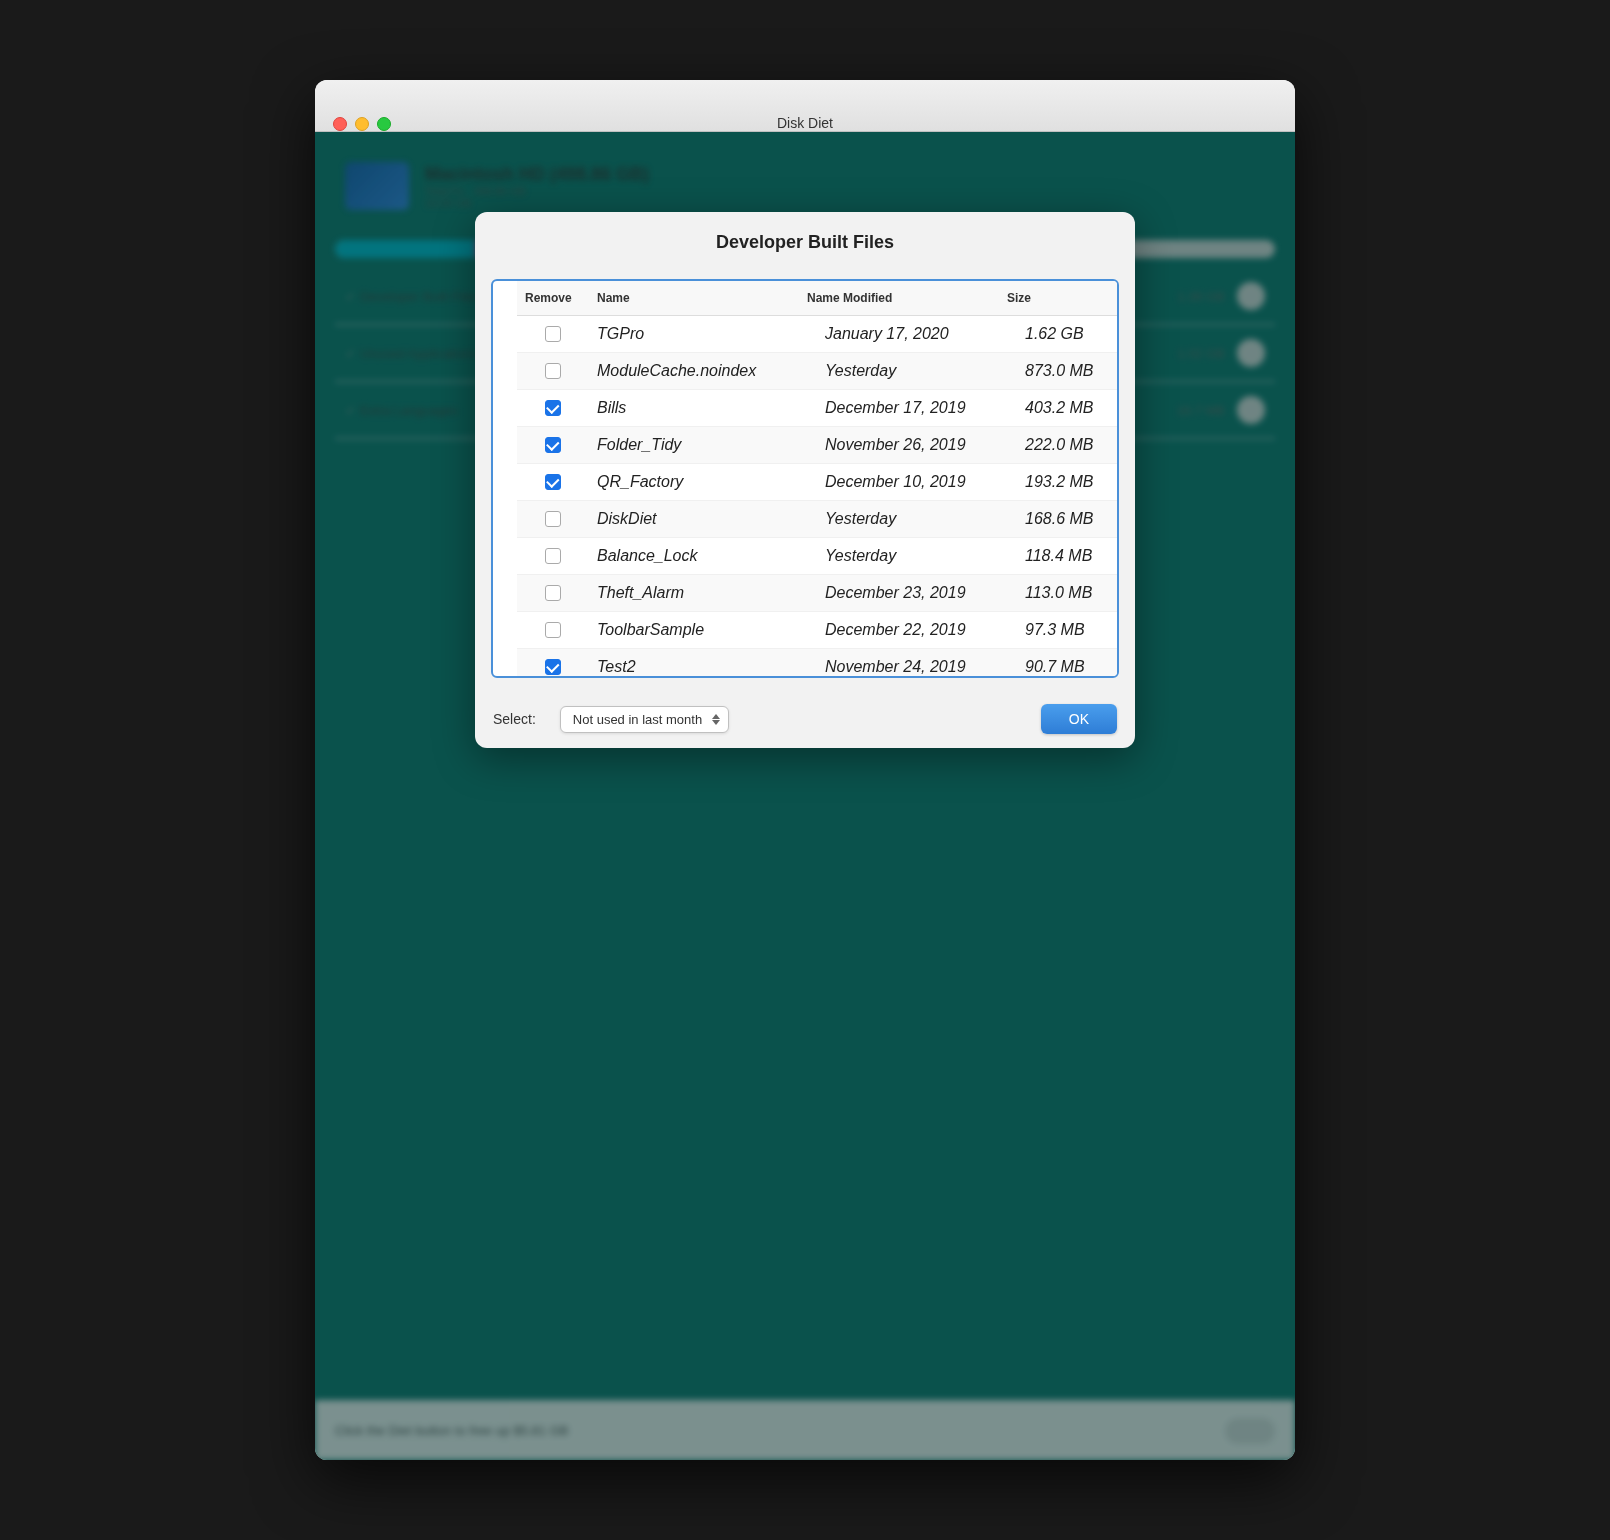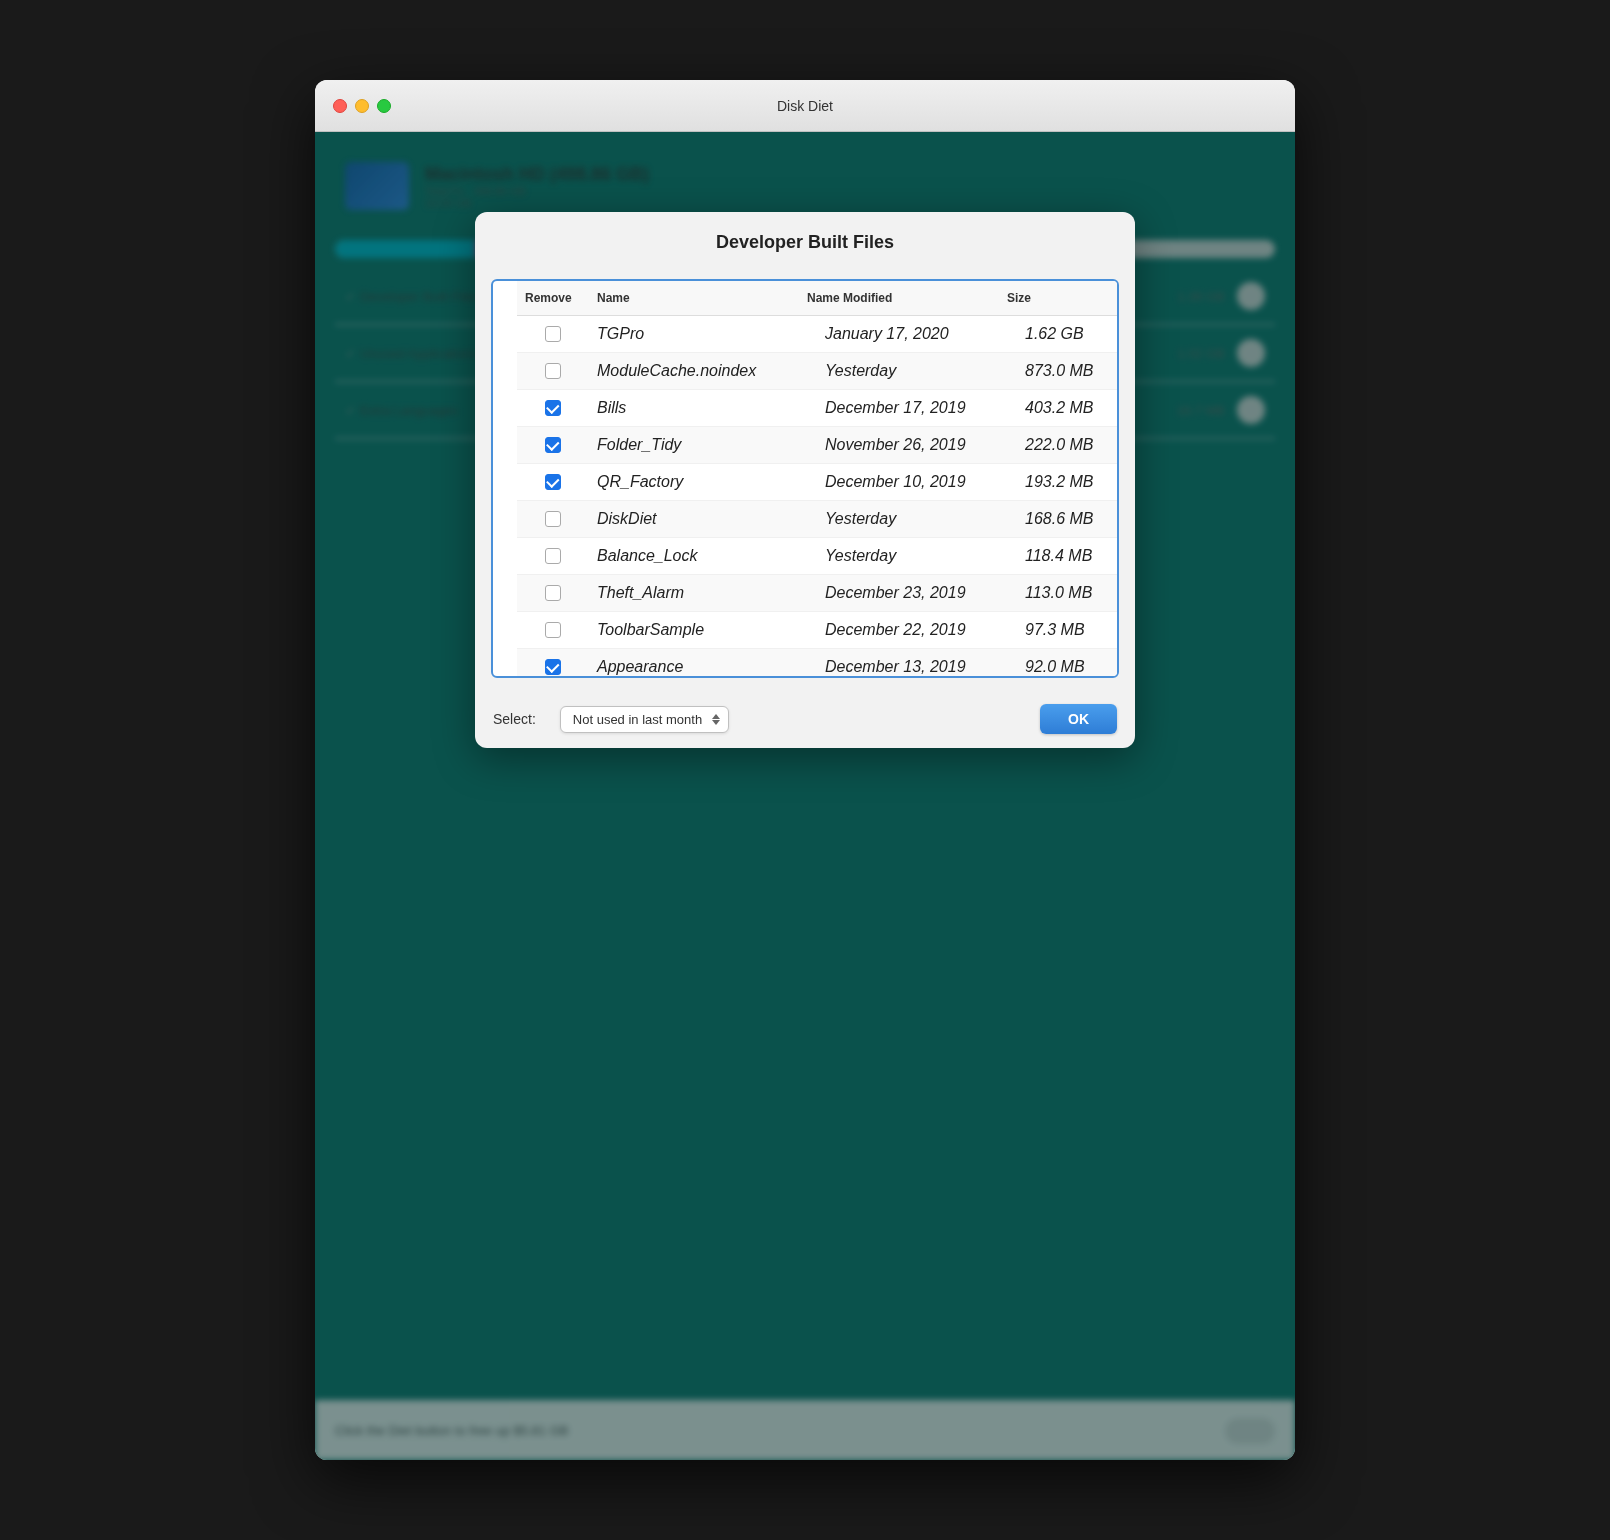--- a/index.html
+++ b/index.html
@@ -23,21 +23,21 @@
       box-shadow: 0 20px 60px rgba(0,0,0,0.7);
       overflow: hidden;
       position: relative;
     }
 
     .title-bar {
       height: 52px;
       background: linear-gradient(to bottom, #f0f0f0, #e0e0e0);
       border-bottom: 1px solid #c0c0c0;
       display: flex;
-      align-items: center;
+      align-items: flex-end;
       padding: 0 18px;
       position: relative;
     }
 
     .traffic-lights {
       display: flex;
       gap: 8px;
     }
 
     .traffic-light {
@@ -304,21 +304,21 @@
 
     .spacer { flex: 1; }
 
     .ok-button {
       background: linear-gradient(to bottom, #4a9eed, #2e7dd6);
       color: #fff;
       border: none;
       border-radius: 6px;
       padding: 7px 28px;
       font-size: 14px;
-      font-weight: 700;
+      font-weight: 400;
       cursor: pointer;
       box-shadow: 0 1px 3px rgba(0,0,0,0.2);
     }
 
     
     .table-body::-webkit-scrollbar { width: 10px; }
     .table-body::-webkit-scrollbar-track { background: #f0f0f0; }
     .table-body::-webkit-scrollbar-thumb { background: #bbb; border-radius: 5px; }
 
     
@@ -470,28 +470,20 @@
                   <div class="checkbox"></div>
                 </div>
                 <div class="td">ToolbarSample</div>
                 <div class="td">December 22, 2019</div>
                 <div class="td">97.3 MB</div>
               </div>
               <div class="table-row">
                 <div class="td td-checkbox">
                   <div class="checkbox checked"></div>
                 </div>
-                <div class="td">Appearance</div>
-                <div class="td">December 13, 2019</div>
-                <div class="td">92.0 MB</div>
-              </div>
-              <div class="table-row">
-                <div class="td td-checkbox">
-                  <div class="checkbox checked"></div>
-                </div>
                 <div class="td">Test2</div>
                 <div class="td">November 24, 2019</div>
                 <div class="td">90.7 MB</div>
               </div>
             </div>
         </div>
 
         <div class="modal-footer">
           <span class="select-label">Select:</span>
           <div class="dropdown-select">

